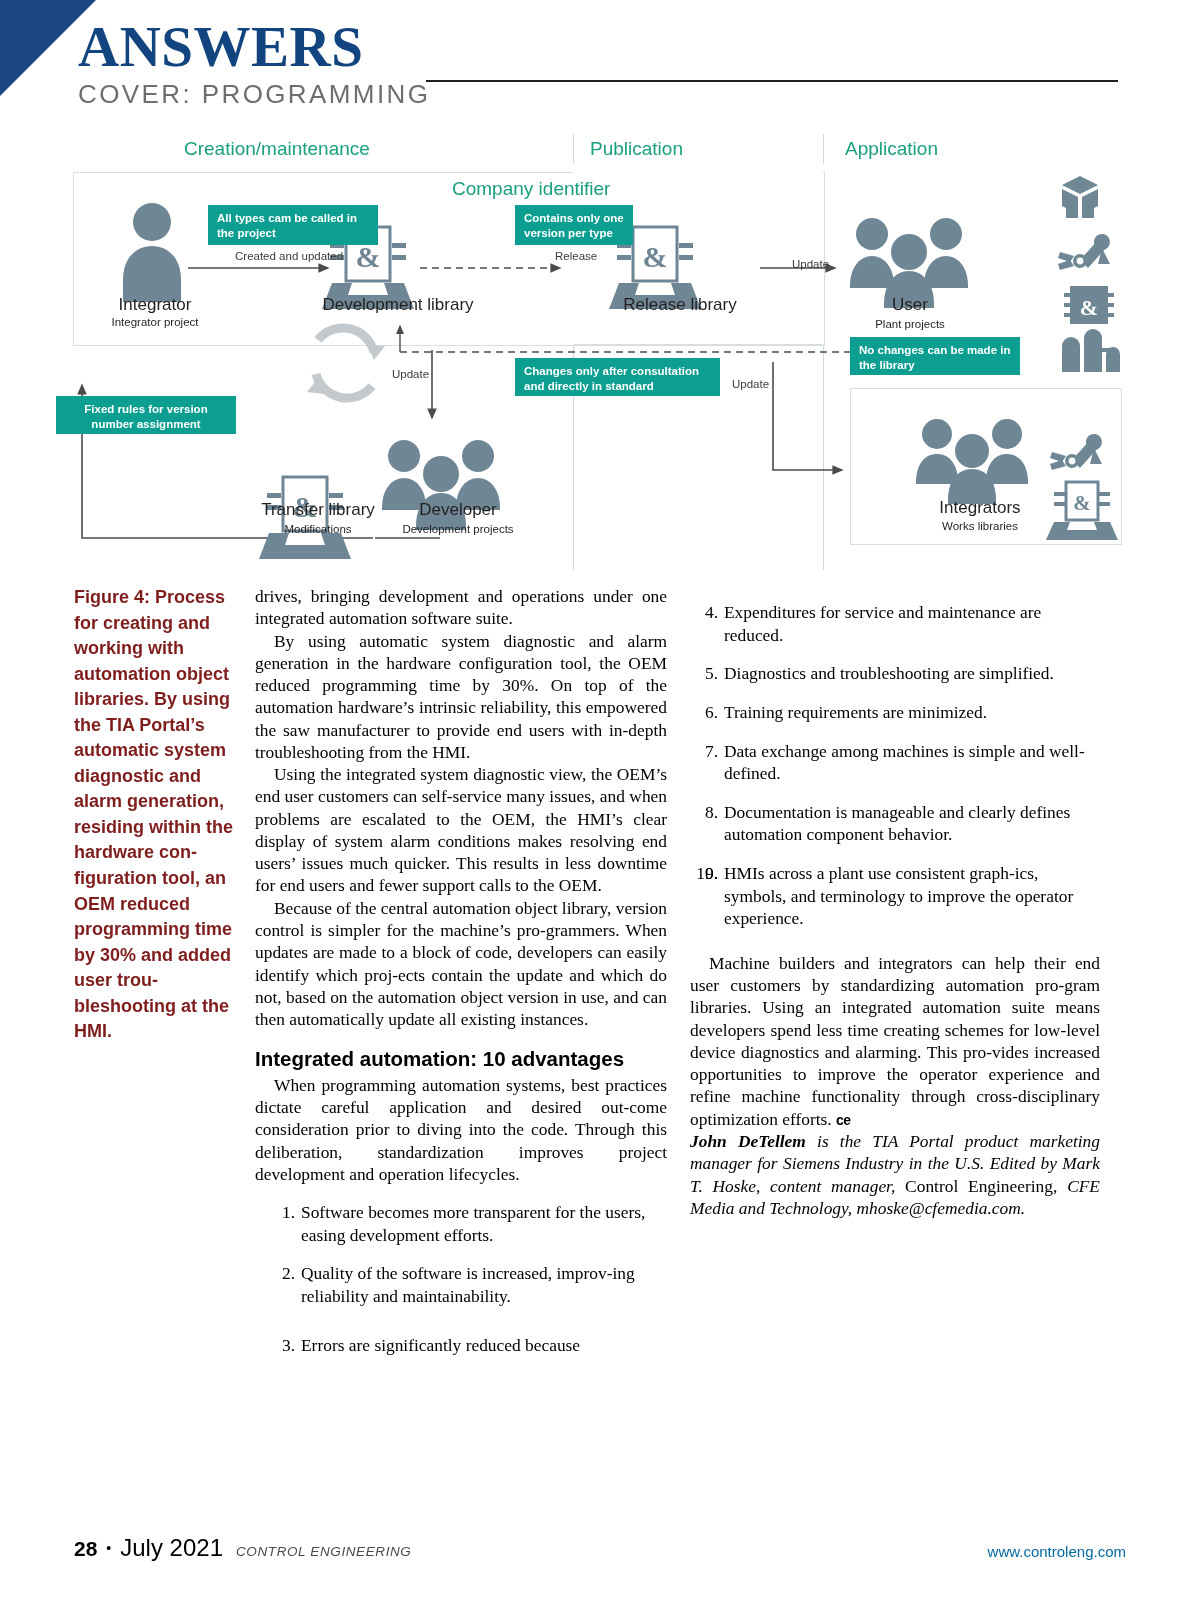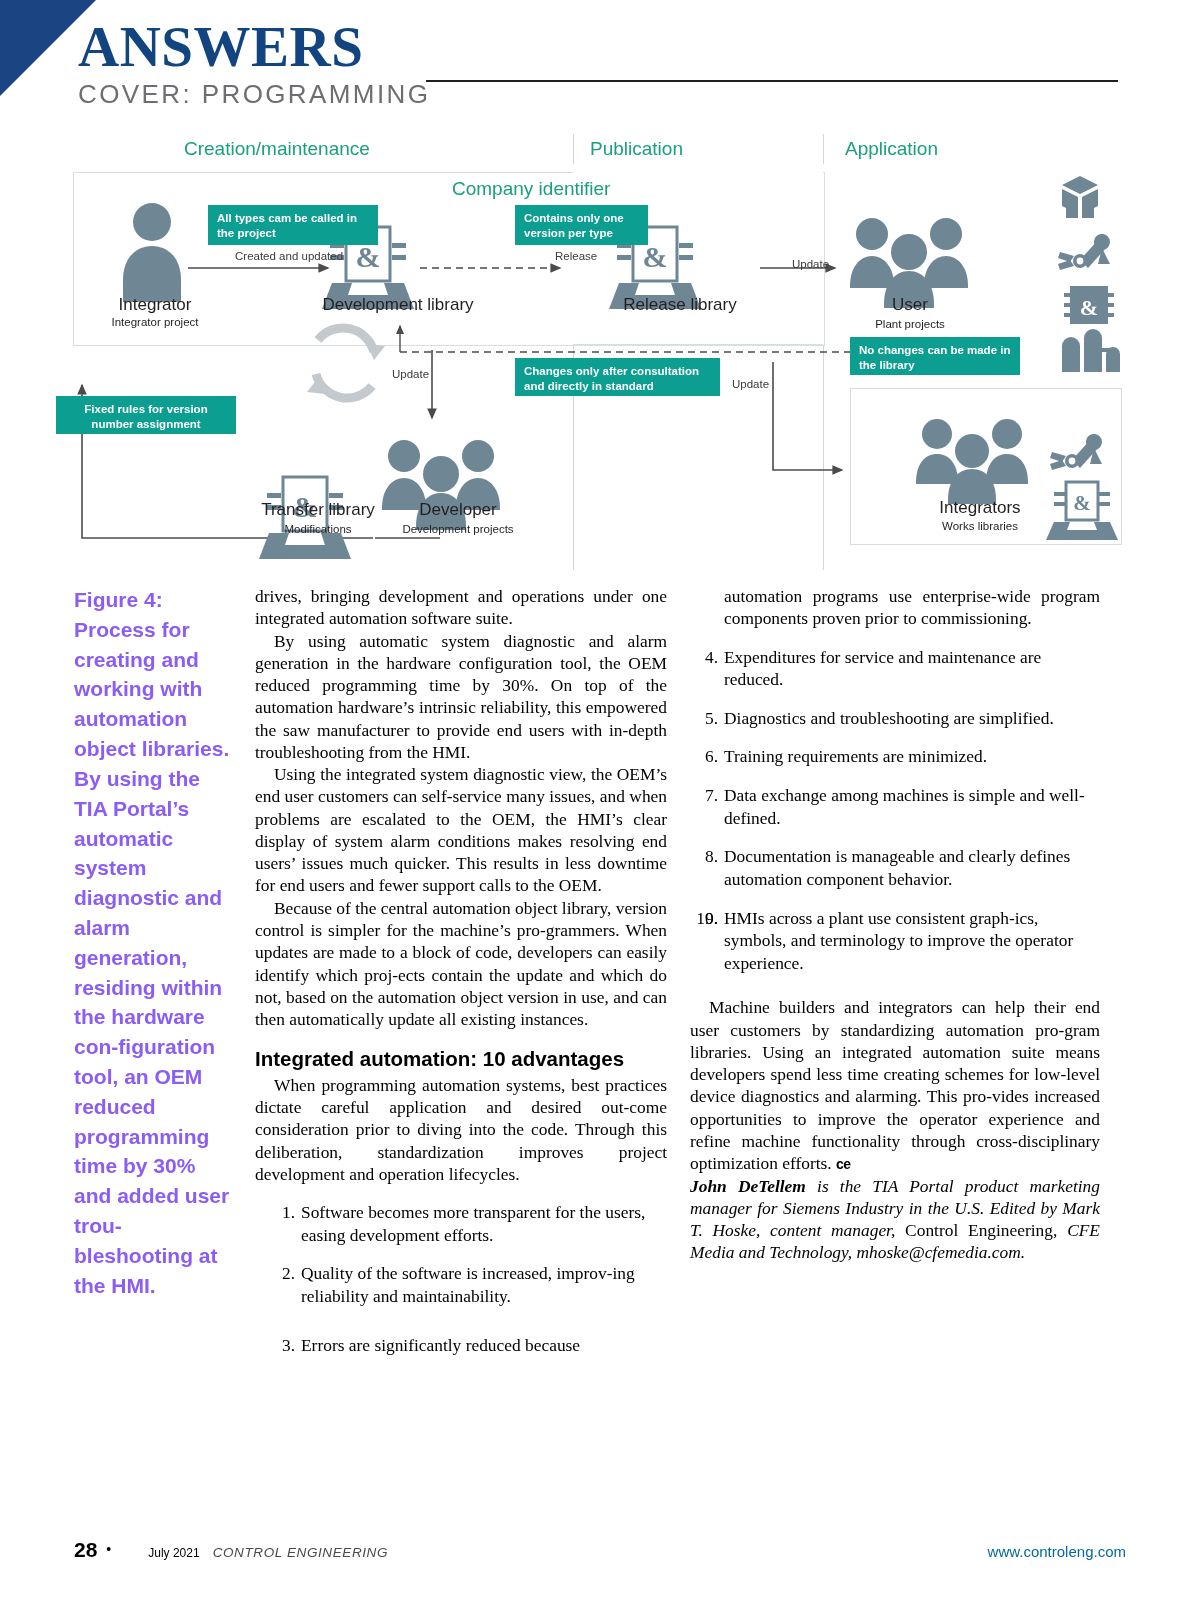--- a/index.html
+++ b/index.html
@@ -61,21 +61,21 @@
   .company-id{
     position:absolute;font-family:"Liberation Sans",sans-serif;
     font-size:19px;color:#1aa07e;white-space:nowrap;
   }
   .ico{position:absolute;}
 
   
   .caption{
     position:absolute;left:74px;top:585px;width:160px;
     font-family:"Liberation Sans",sans-serif;font-weight:bold;
-    font-size:21px;line-height:1.42;color:#8b5cf6;
+    font-size:18px;line-height:1.42;color:#7f1d1d;
   }
   .colmid{position:absolute;left:255px;top:585px;width:412px;}
   .colright{position:absolute;left:690px;top:585px;width:410px;}
 
   .body p{
     margin:0;font-size:17.4px;line-height:1.28;
     text-align:justify;text-justify:inter-word;
     hyphens:manual;color:#000;
   }
   .body p.ind{text-indent:19px;}
@@ -100,21 +100,21 @@
     line-height:1.28;text-align:justify;color:#000;
   }
   .bio b{font-style:italic;font-weight:bold;}
   .bio .roman{font-style:normal;}
 
   
   .footer{position:absolute;left:74px;right:74px;bottom:38px;height:26px;}
   .f-left{position:absolute;left:0;bottom:0;white-space:nowrap;}
   .pg{font-family:"Liberation Sans",sans-serif;font-weight:bold;font-size:21px;color:#000;margin-top:8px;}
   .dot{font-family:"Liberation Sans",sans-serif;font-size:14px;color:#000;margin:0 9px;vertical-align:3px;}
-  .mo{font-family:"Liberation Sans",sans-serif;font-size:12px;color:#000;margin-left:28px;}
+  .mo{font-family:"Liberation Sans",sans-serif;font-size:24px;color:#000;}
   .mag{font-family:"Liberation Sans",sans-serif;font-style:italic;font-size:13.5px;letter-spacing:.6px;color:#4a4a4a;margin-left:13px;}
   .f-right{position:absolute;right:0;bottom:2px;font-family:"Liberation Sans",sans-serif;font-size:15px;color:#0369a1;}
 </style>
 </head>
 <body>
 
 <div class="corner-triangle"></div>
 
 <div class="header">
   <div class="answers">ANSWERS</div>
@@ -289,21 +289,21 @@
       <rect x="6" y="10" width="11" height="4" fill="#6f8795"></rect>
       <rect x="6" y="20" width="11" height="4" fill="#6f8795"></rect>
       <rect x="51" y="10" width="11" height="4" fill="#6f8795"></rect>
       <rect x="51" y="20" width="11" height="4" fill="#6f8795"></rect>
       <path d="M6,40 L62,40 L70,58 L-2,58 z" fill="#6f8795"></path>
       <path d="M22,40 L46,40 L49,48 L19,48 z" fill="#ffffff"></path>
     </g>
   </svg>
 
   <div class="tealbox" style="left:148px;top:75px;width:170px;height:40px;">All types cam be called in the project</div>
-  <div class="tealbox" style="left:455px;top:75px;width:133px;height:40px;">Contains only one version per type</div>
+  <div class="tealbox" style="left:455px;top:75px;width:118px;height:40px;">Contains only one version per type</div>
   <div class="tealbox" style="left:-4px;top:266px;width:180px;height:38px;text-align:center;">Fixed rules for version number assignment</div>
   <div class="tealbox" style="left:455px;top:228px;width:205px;height:38px;">Changes only after consultation and directly in standard</div>
   <div class="tealbox" style="left:790px;top:207px;width:170px;height:38px;">No changes can be made in the library</div>
 
   <div class="company-id" style="left:392px;top:48px;">Company identifier</div>
 
   <div class="node-label" style="left:40px;top:165px;width:110px;">Integrator</div>
   <div class="node-sub" style="left:40px;top:186px;width:110px;">Integrator project</div>
 
   <div class="node-label" style="left:228px;top:165px;width:220px;">Development library</div>
@@ -351,21 +351,20 @@
       <span>Quality of the software is increased, improv-ing reliability and maintainability.</span>
     </li>
     <li style="margin-top:26px;">
       <span class="num">3.</span>
       <span>Errors are significantly reduced because</span>
     </li>
   </ol>
 </div>
 
 <div class="colright body">
-  <p style="padding-left:34px;">automation programs use enterprise-wide program components proven prior to commissioning.</p>
 
   <ol class="adv">
     <li>
       <span class="num">4.</span>
       <span>Expenditures for service and maintenance are reduced.</span>
     </li>
     <li>
       <span class="num">5.</span>
       <span>Diagnostics and troubleshooting are simplified.</span>
     </li>

